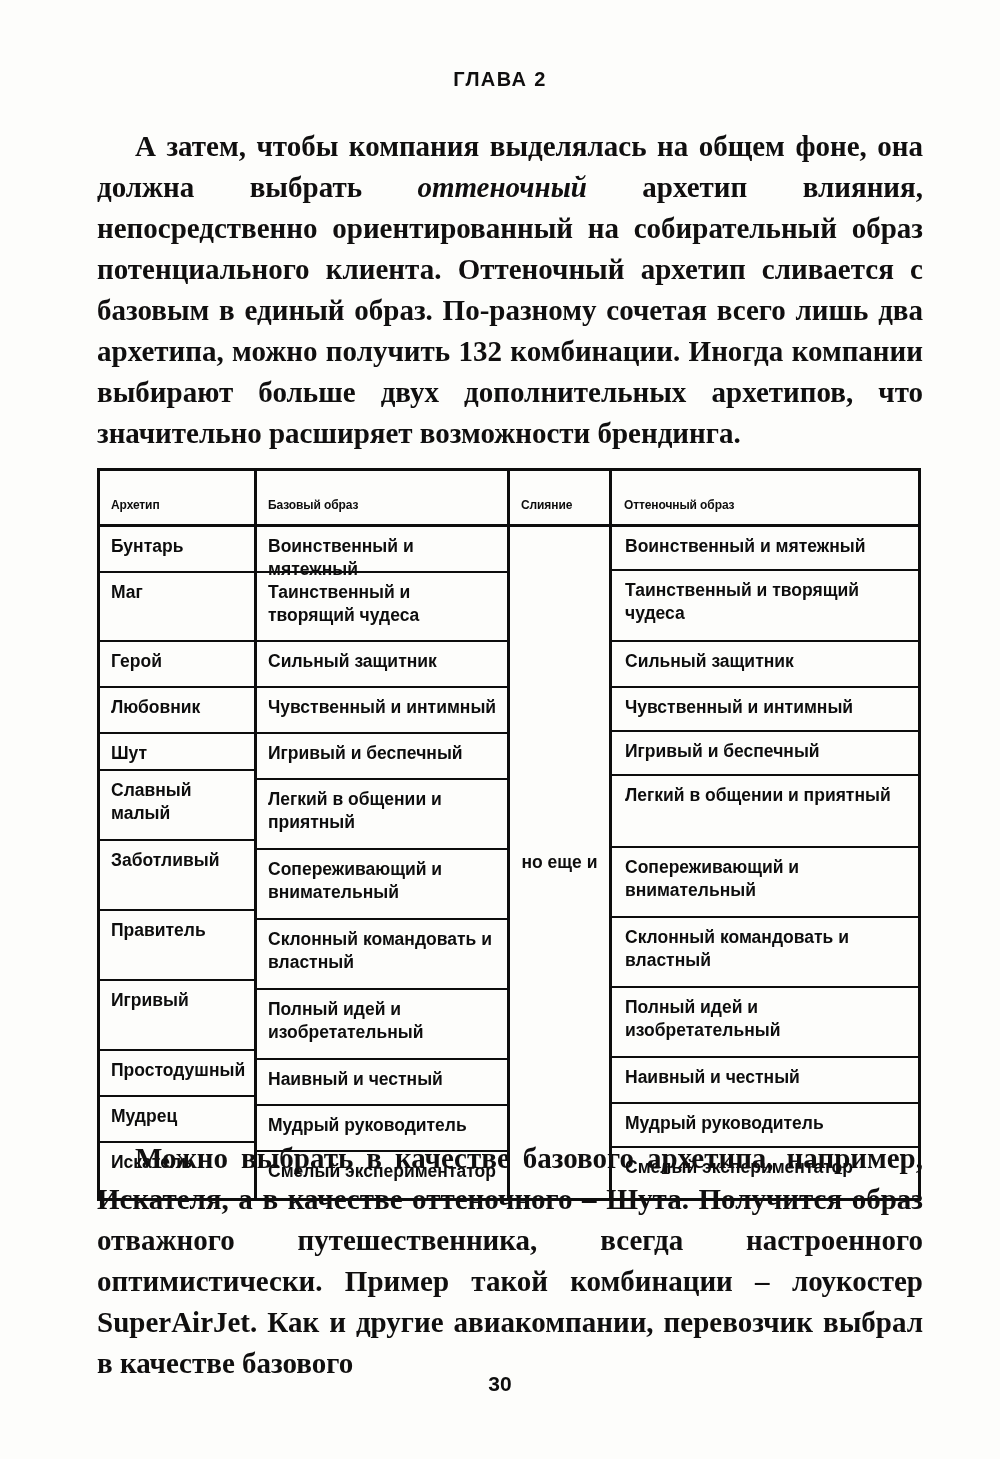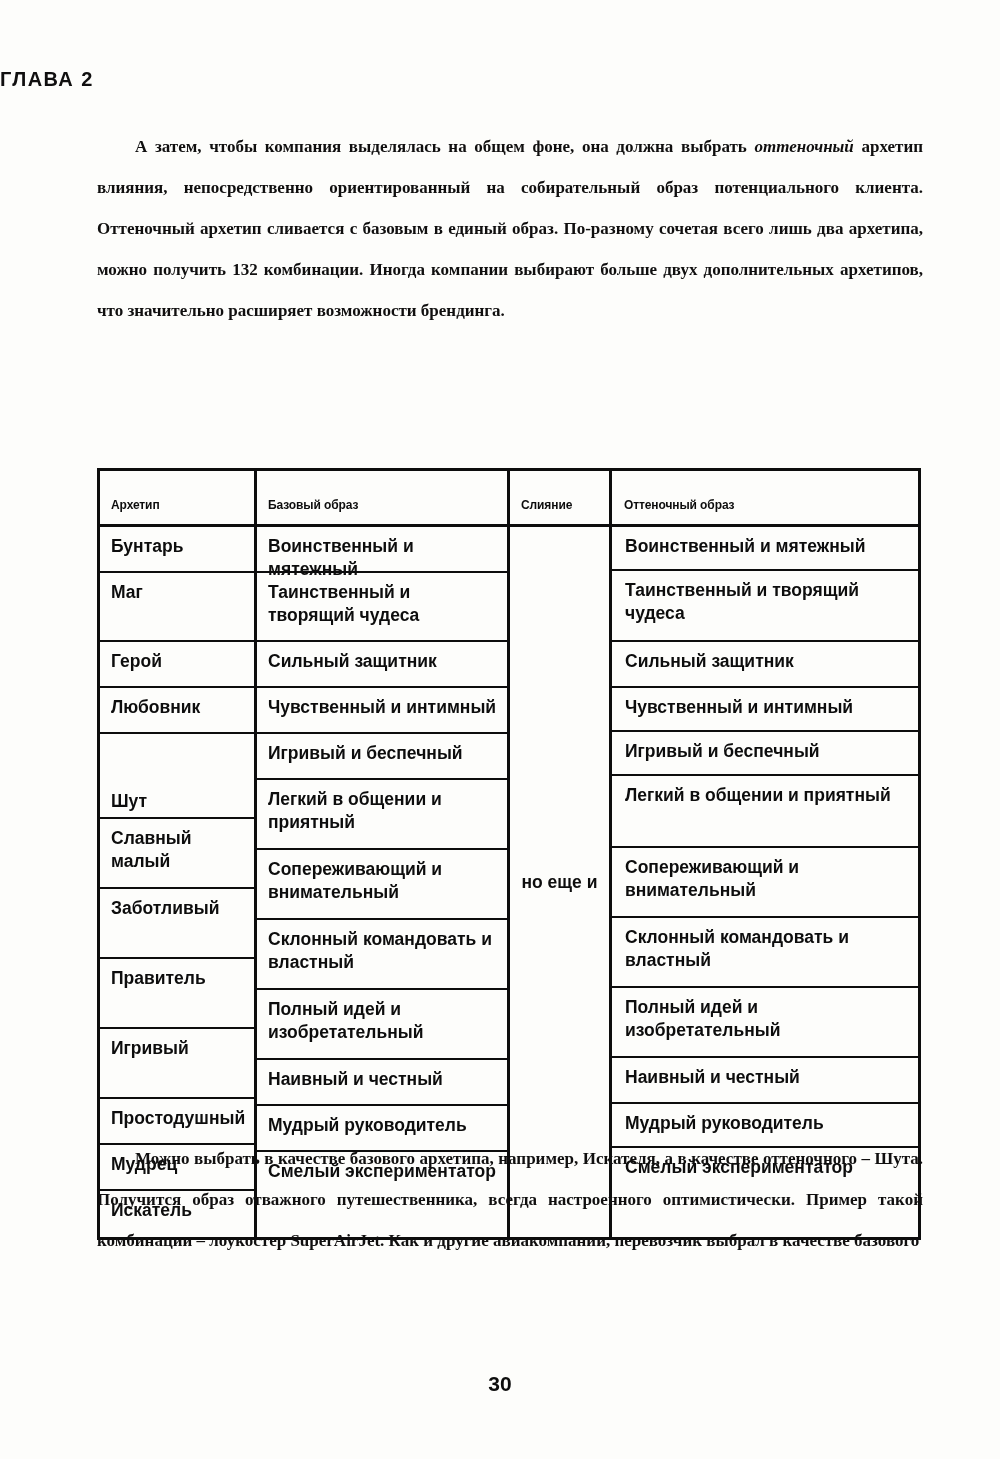--- a/index.html
+++ b/index.html
@@ -17,33 +17,34 @@
     color: #141414;
     overflow: hidden;
   }
 
   
   .chapter-head {
     position: absolute;
     top: 68px;
     left: 0;
     width: 1000px;
+    text-align: center;
     font-family: "Liberation Sans", "DejaVu Sans", sans-serif;
     font-weight: bold;
     font-size: 20px;
     letter-spacing: 1.4px;
     color: #100f0f;
   }
 
   
   .body-text {
     position: absolute;
     left: 97px;
     width: 826px;
-    font-size: 17px;
+    font-size: 29px;
     line-height: 41px;
     text-align: justify;
     text-justify: inter-word;
     color: #100f0f;
     font-weight: 600;
   }
   .body-text.p-top { top: 126px; }
   .body-text.p-bottom { top: 1138px; }
   .body-text p { margin: 0; text-indent: 38px; }
   .body-text em { font-style: italic; }
@@ -147,21 +148,21 @@
       <div class="hcell c3">Слияние</div>
       <div class="hcell c4">Оттеночный образ</div>
     </div>
 
     <div class="tbody-wrap">
       <div class="col-stack c1" id="col-archetype">
           <div class="cell" style="height: 46px;">Бунтарь</div>
           <div class="cell" style="height: 69px;">Маг</div>
           <div class="cell" style="height: 46px;">Герой</div>
           <div class="cell" style="height: 46px;">Любовник</div>
-          <div class="cell" style="height: 37px; margin-top: 48px;">Шут</div>
+          <div class="cell" style="height: 37px;">Шут</div>
           <div class="cell" style="height: 70px;">Славный малый</div>
           <div class="cell" style="height: 70px;">Заботливый</div>
           <div class="cell" style="height: 70px; text-align: center;">Правитель</div>
           <div class="cell" style="height: 70px;">Игривый</div>
           <div class="cell" style="height: 46px;">Простодушный</div>
           <div class="cell" style="height: 46px;">Мудрец</div>
           <div class="cell" style="height: 46px;">Искатель</div>
         </div>
       <div class="col-stack c2" id="col-base">
           <div class="cell" style="height: 46px;">Воинственный и мятежный</div>

